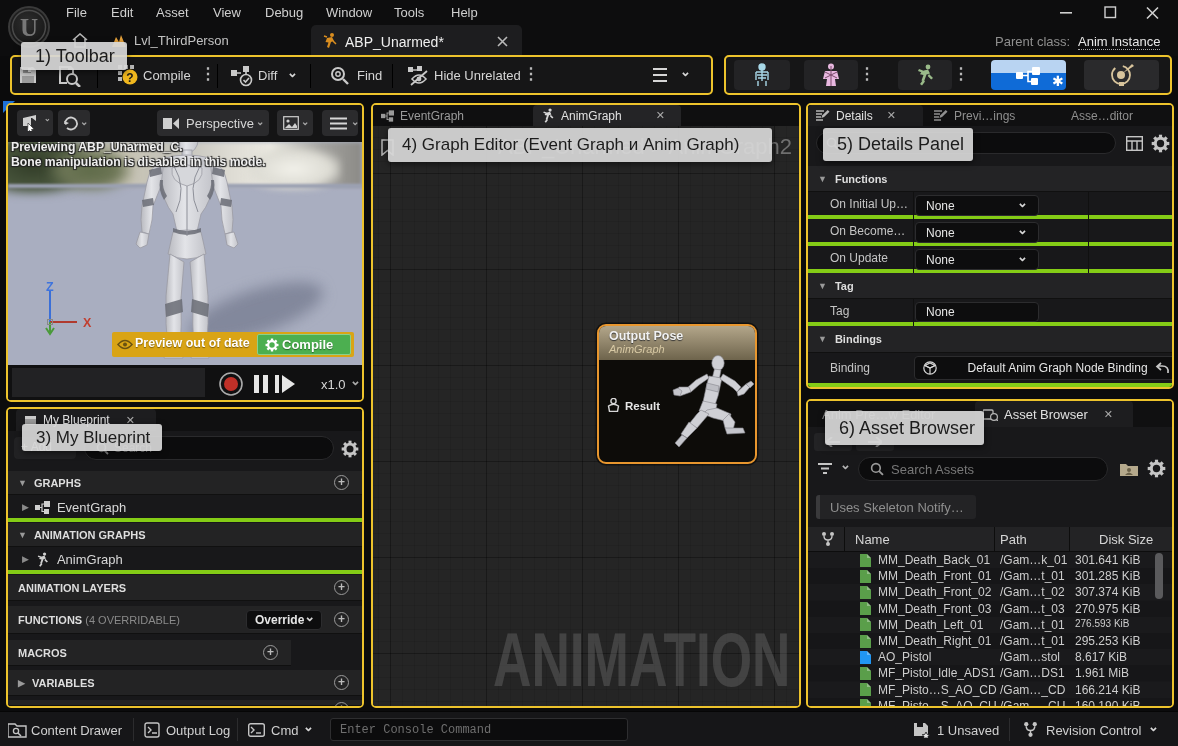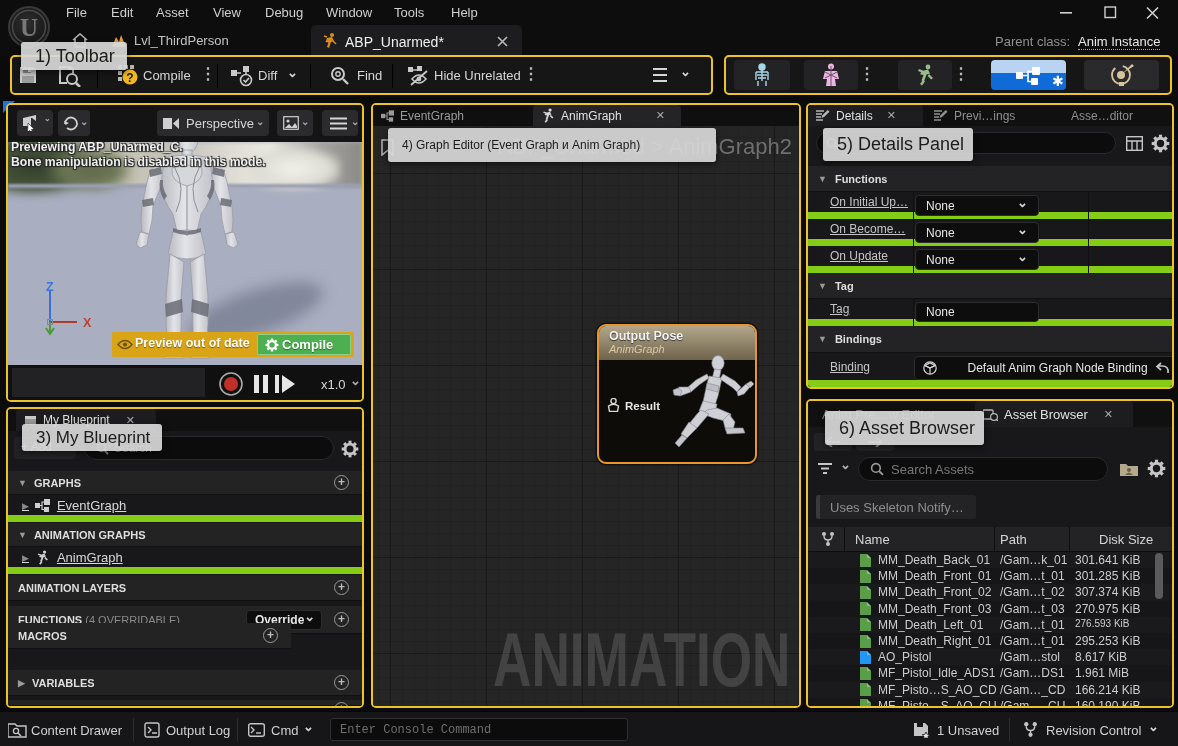--- a/index.html
+++ b/index.html
@@ -31,21 +31,21 @@
   font-size:18px; border-radius:3px; padding:0 14px; display:flex; align-items:center;
   box-shadow:0 2px 6px rgba(0,0,0,0.5); z-index:50; white-space:nowrap; }
 
 
 .tabstrip { position:absolute; left:0; top:0; right:0; height:21px; background:#0f0f10; }
 .ptab { position:absolute; top:0; height:21px; background:#1d1d1f; display:flex; align-items:center;
   font-size:12px; color:#e0e0e0; padding:0 8px; border-radius:4px 4px 0 0; }
 .sectionhdr { display:flex; align-items:center; font-size:11px; font-weight:bold; color:#dedede;
   background:#232324; border-bottom:1px solid #101010; }
 .itemrow { display:flex; align-items:center; font-size:12px; color:#d8d8d8;
-  background:#18181a; border-bottom:7px solid #84cc16;text-decoration:underline; }
+  background:#18181a; border-bottom:4px solid #84cc16; }
 .pluscirc { width:15px; height:15px; border:1px solid #9a9a9a; border-radius:50%; color:#bbb;
   font-size:12px; line-height:13px; text-align:center; }
 .combo { background:#0d0d0e; border:1px solid #2c2c2e; border-radius:4px; color:#e6e6e6;
   font-size:12px; display:flex; align-items:center; }
 .chev { color:#d6d6d6; font-size:13px; font-weight:bold; line-height:0.5; position:relative; top:-2px; }
 
 
 #statusbar { position:absolute; left:0; top:711px; width:1178px; height:35px; background:#161618;
   border-top:1px solid #060606; font-size:13px; color:#d0d0d0; }
 </style>
@@ -451,21 +451,21 @@
         <div class="pluscirc" style="position:absolute;right:13px;">+</div>
       </div>
       <div class="sectionhdr" style="position:absolute;left:0;top:197px;width:354px;height:28px;padding-left:10px;">
         FUNCTIONS&nbsp;<span style="color:#8a8a8a;font-weight:normal;">(4 OVERRIDABLE)</span>
         <div class="combo" style="position:absolute;right:40px;width:76px;height:20px;padding:0 8px;justify-content:space-between;">
           <span style="font-weight:bold;">Override</span>
             <span class="chev">⌄</span>
         </div>
         <div class="pluscirc" style="position:absolute;right:13px;">+</div>
       </div>
-      <div class="sectionhdr" style="position:absolute;left:0;top:214px;width:283px;height:26px;padding-left:10px;">
+      <div class="sectionhdr" style="position:absolute;left:0;top:231px;width:283px;height:26px;padding-left:10px;">
         MACROS
         <div class="pluscirc" style="position:absolute;right:13px;">+</div>
       </div>
       <div class="sectionhdr" style="position:absolute;left:0;top:261px;width:354px;height:26px;padding-left:10px;">
         <span style="color:#9a9a9a;margin-right:7px;font-size:9px;">▶</span>VARIABLES
         <div class="pluscirc" style="position:absolute;right:13px;">+</div>
       </div>
       <div class="sectionhdr" style="position:absolute;left:0;top:291px;width:354px;height:6px;padding-left:10px;">
         <div class="pluscirc" style="position:absolute;right:13px;top:2px;">+</div>
       </div>
@@ -812,17 +812,17 @@
         <circle cx="12" cy="3" r="2" fill="#c5c5c5"></circle>
         <circle cx="8" cy="13" r="2" fill="#c5c5c5"></circle>
       <path d="M4 5 q0 4 4 4 M12 5 q0 4 -4 4 M8 9 v3" stroke="#c5c5c5" stroke-width="1.4" fill="none"></path>
     </svg>
     <span style="position:absolute;left:1046px;top:11px;">Revision Control</span>
     <span class="chev" style="position:absolute;left:1148px;top:12px;">⌄</span>
   </div>
 
   <div class="callout" style="left:21px; top:42px; width:106px; height:28px;">1) Toolbar</div>
   <div class="callout" style="left:22px; top:424px; width:140px; height:27px; font-size:17px;">3) My Blueprint</div>
-  <div class="callout" style="left:388px; top:128px; width:328px; height:34px; font-size:12px;">4) Graph Editor (Event Graph и Anim Graph)</div>
+  <div class="callout" style="left:388px; top:128px; width:384px; height:34px; font-size:17px;">4) Graph Editor (Event Graph и Anim Graph)</div>
   <div class="callout" style="left:823px; top:128px; width:150px; height:33px;">5) Details Panel</div>
   <div class="callout" style="left:825px; top:411px; width:159px; height:34px;">6) Asset Browser</div>
 
 </div>
 
 </body></html>

